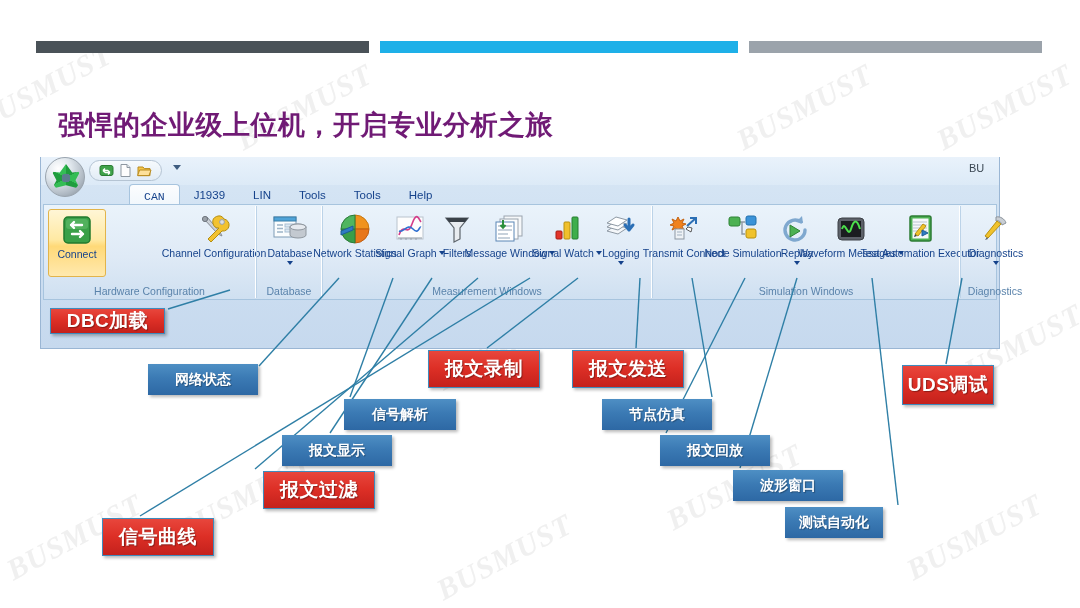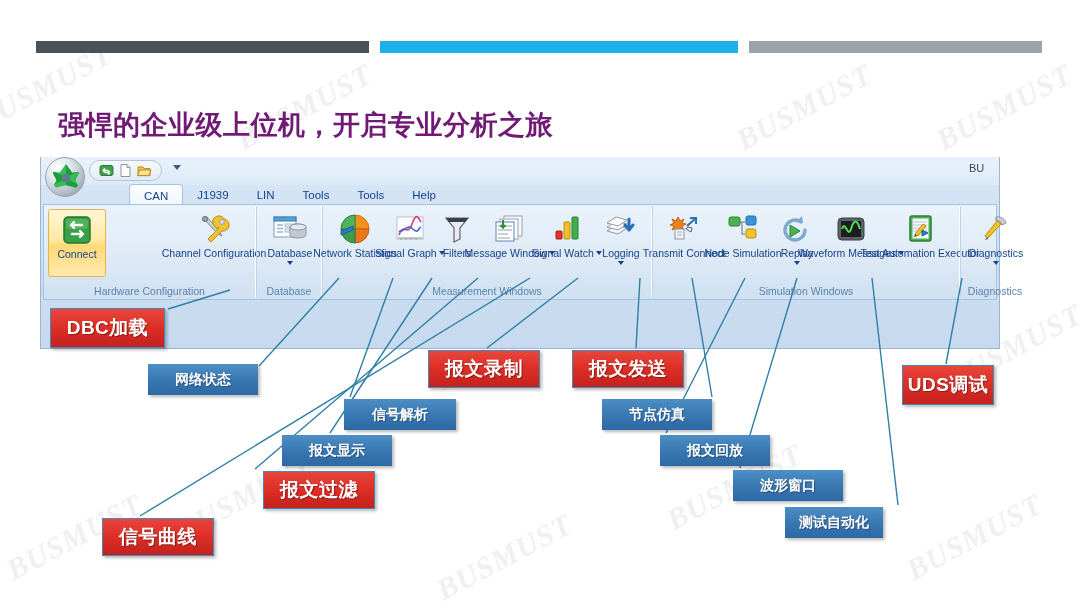--- a/index.html
+++ b/index.html
@@ -88,21 +88,21 @@
 
   
   .tabs { position: absolute; left: 88px; top: 27px; height: 21px; display: flex; }
   .tab {
     font-size: 11.5px; color: #15428b; padding: 3px 14px 0 14px;
     height: 21px; line-height: 17px; white-space: nowrap;
   }
   .tab.active {
     background: linear-gradient(to bottom,#fcfdfe,#f1f7fc);
     border: 1px solid #a7c4de; border-bottom: none;
-    border-radius: 4px 4px 0 0; color: #15428b; font-weight: 400;
+    border-radius: 4px 4px 0 0; color: #15428b; font-weight: 400; font-family: Liberation Mono, monospace;
   }
 
   
   .ribbon {
     position: absolute; left: 2px; top: 47px; right: 2px; height: 96px;
     background: linear-gradient(to bottom,#eaf3fb 0%, #dfeaf6 55%, #cfe0f1 100%);
     border: 1px solid #a7c4de;
   }
   .rgroup {
     position: absolute; top: 1px; height: 92px;
@@ -460,21 +460,21 @@
       <line x1="487" y1="348" x2="578" y2="278" stroke="#2f7fa6" stroke-width="1.4"></line>
       <line x1="636" y1="348" x2="640" y2="278" stroke="#2f7fa6" stroke-width="1.4"></line>
       <line x1="712" y1="397" x2="692" y2="278" stroke="#2f7fa6" stroke-width="1.4"></line>
       <line x1="666" y1="433" x2="745" y2="278" stroke="#2f7fa6" stroke-width="1.4"></line>
       <line x1="740" y1="468" x2="797" y2="278" stroke="#2f7fa6" stroke-width="1.4"></line>
       <line x1="898" y1="505" x2="872" y2="278" stroke="#2f7fa6" stroke-width="1.4"></line>
       <line x1="946" y1="364" x2="962" y2="278" stroke="#2f7fa6" stroke-width="1.4"></line>
     </svg>
 
   <div id="callout-layer">
-      <div class="callout red" style="left: 50px; top: 308px; width: 115px; height: 40px;">
+      <div class="callout red" style="left: 50px; top: 308px; width: 115px; height: 26px;">
         <span>DBC加载</span>
       </div>
       <div class="callout blue" style="left: 148px; top: 364px; width: 110px; height: 31px;">
         <span>网络状态</span>
       </div>
       <div class="callout blue" style="left: 344px; top: 399px; width: 112px; height: 31px;">
         <span>信号解析</span>
       </div>
       <div class="callout blue" style="left: 282px; top: 435px; width: 110px; height: 31px;">
         <span>报文显示</span>

